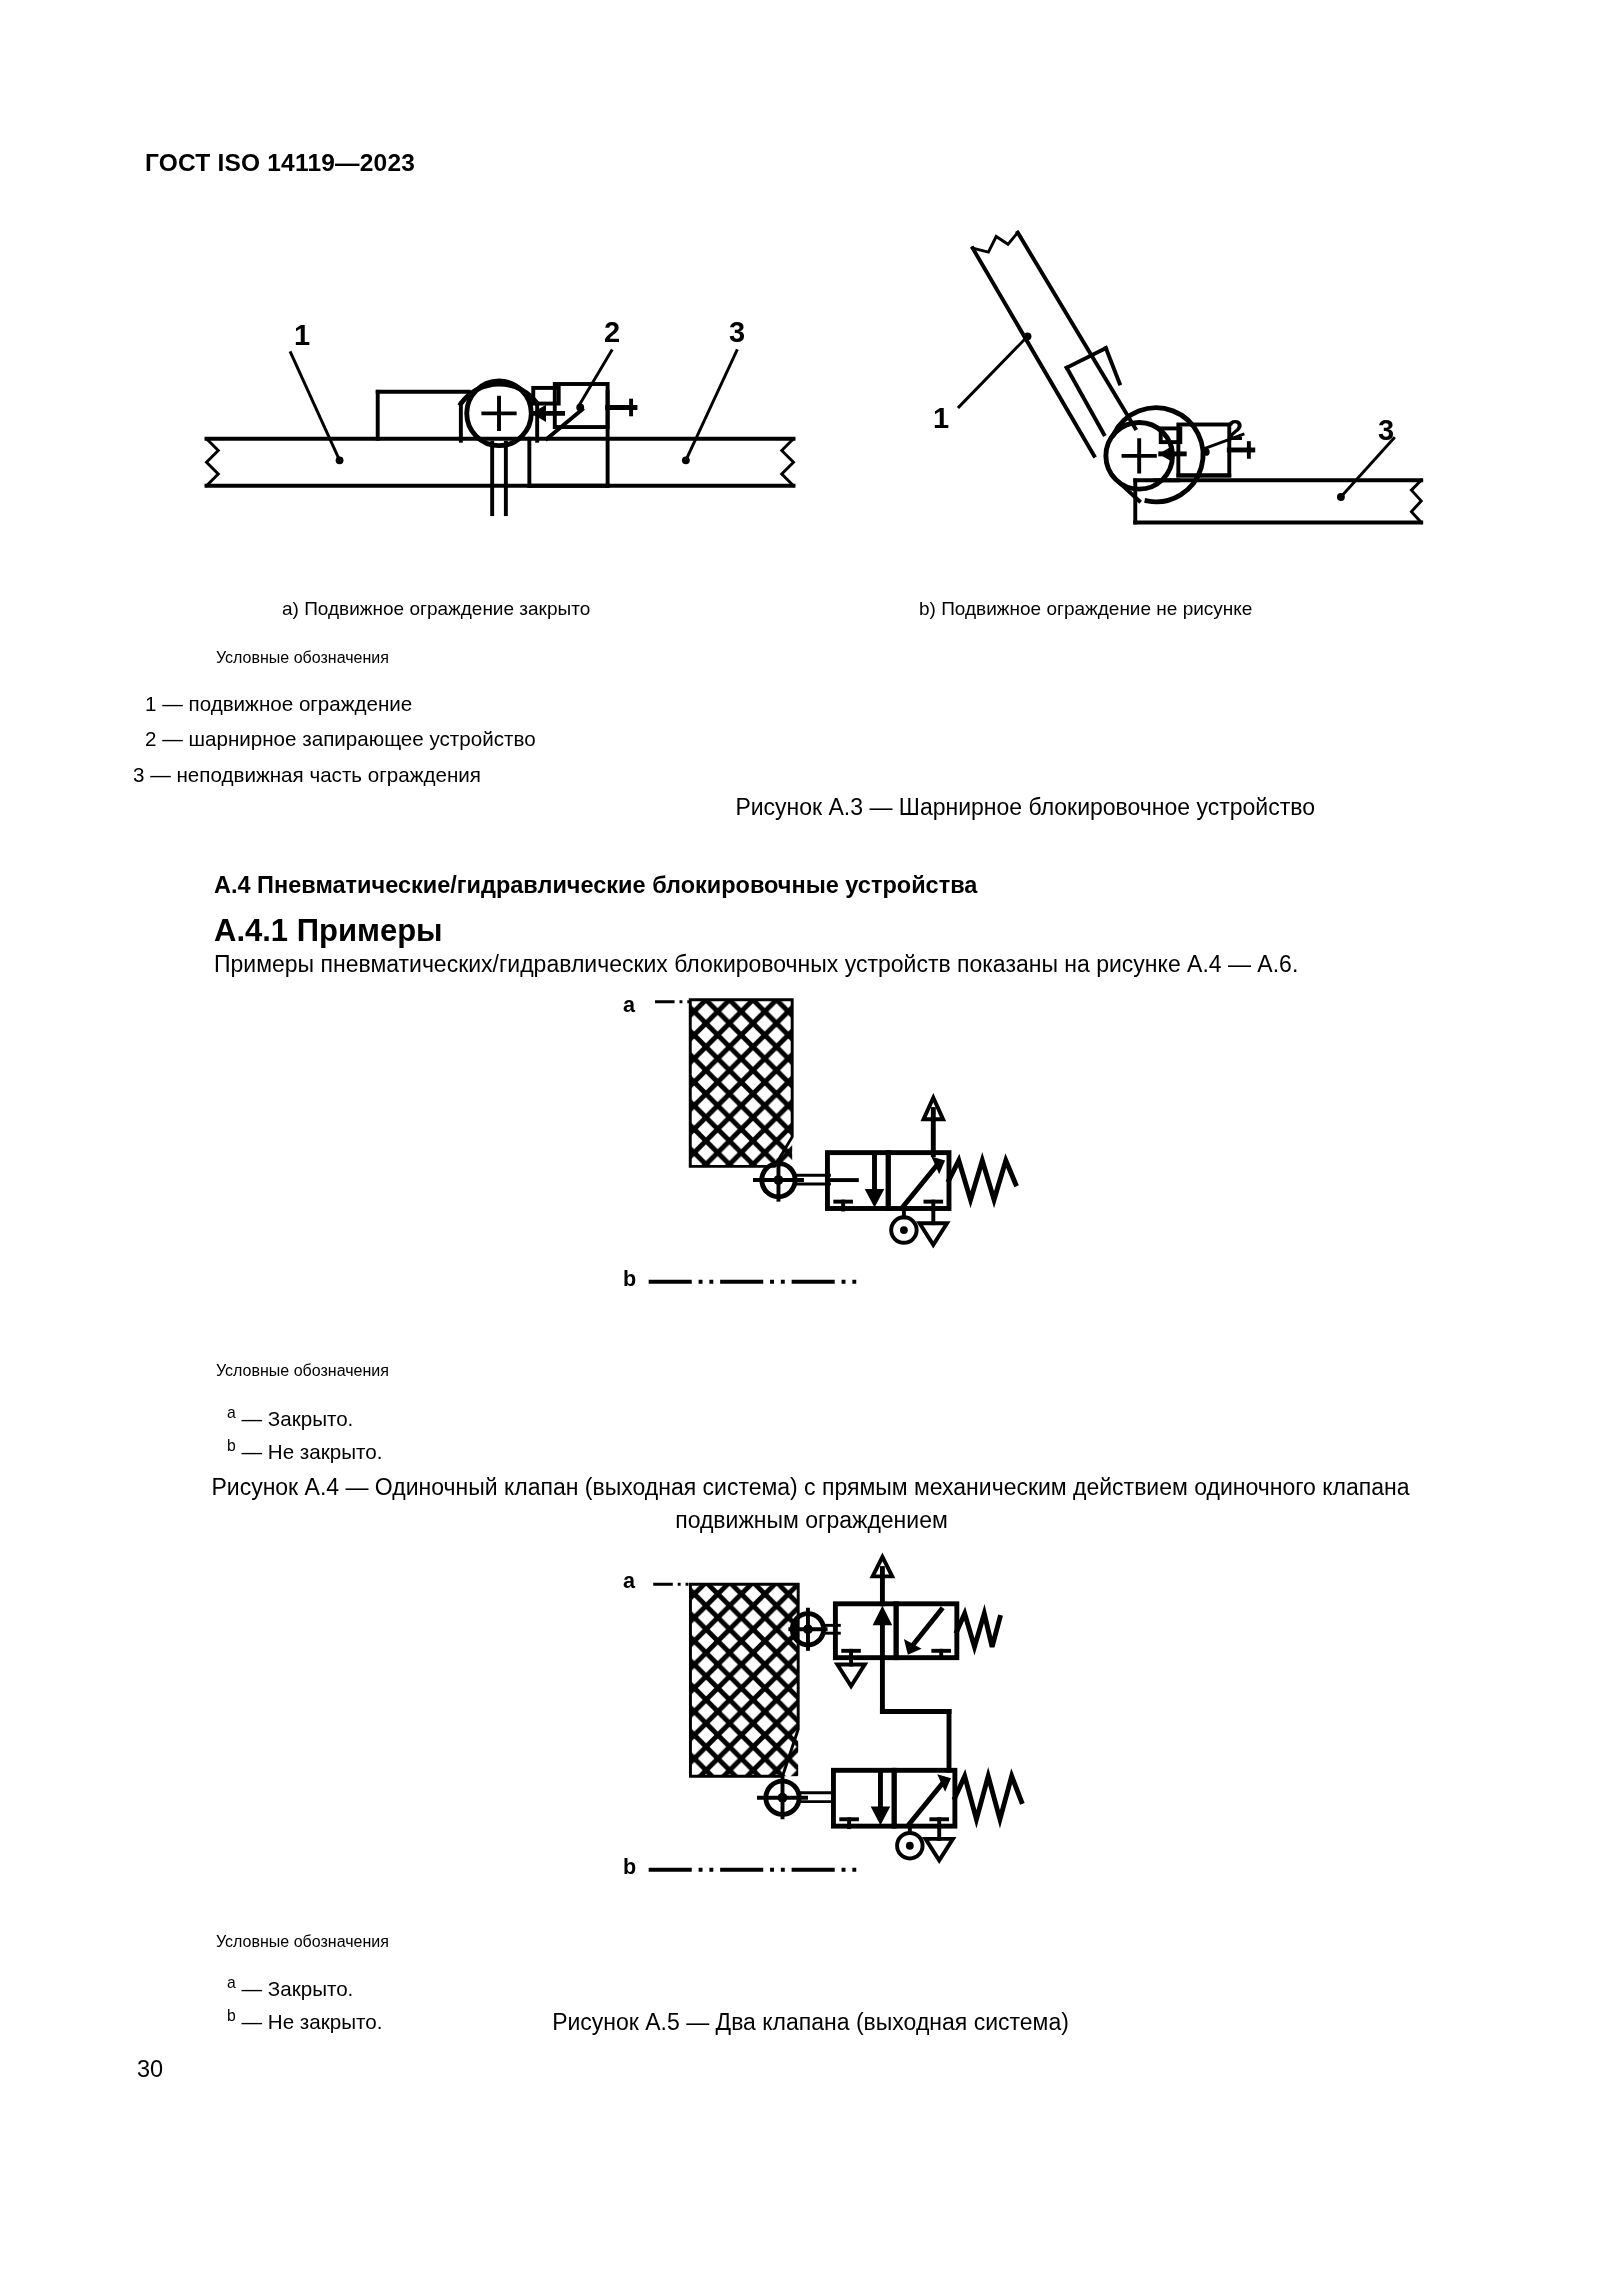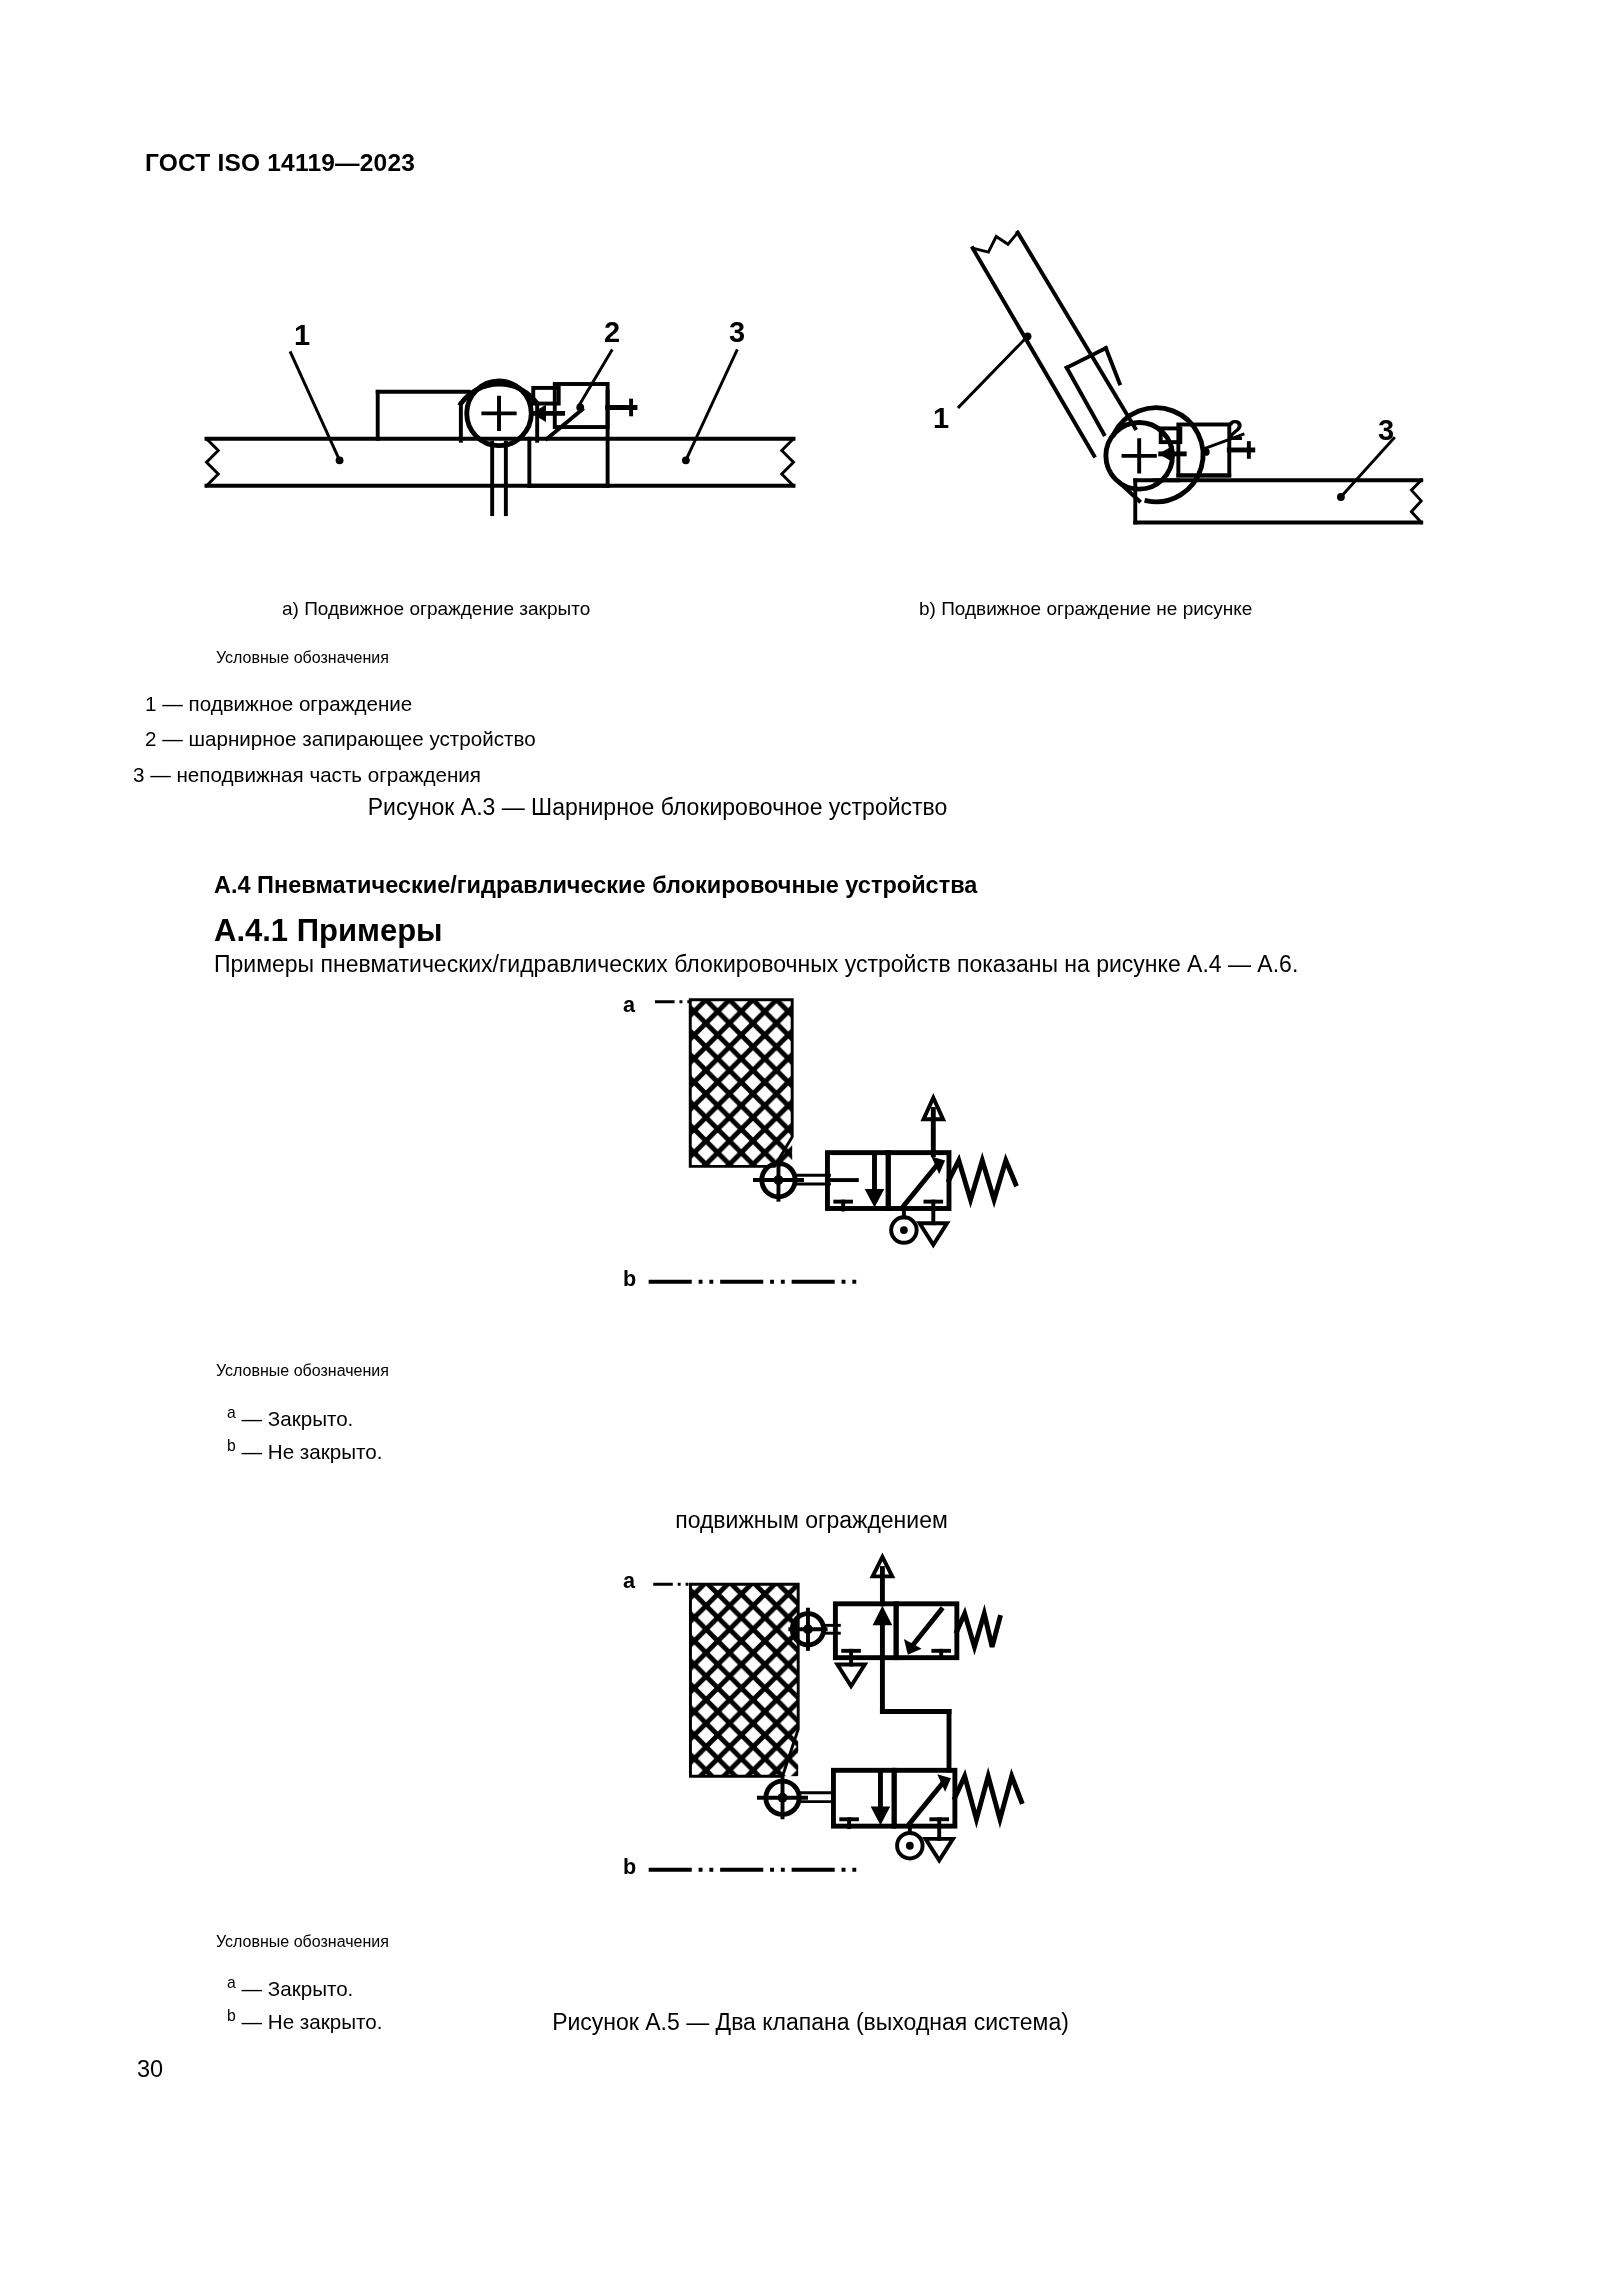--- a/index.html
+++ b/index.html
@@ -154,21 +154,21 @@
   <div class="txt bold" style="left:1378px; top:414px; font-size:29px;">3</div>
 
   <div class="txt" style="left:282px; top:598px;">a) Подвижное ограждение закрыто</div>
   <div class="txt" style="left:919px; top:598px;">b) Подвижное ограждение не рисунке</div>
 
   <div class="legend-h" style="left:216px; top:649px;">Условные обозначения</div>
   <div class="legend-i" style="left:145px; top:692px;">1 — подвижное ограждение</div>
   <div class="legend-i" style="left:145px; top:727px;">2 — шарнирное запирающее устройство</div>
   <div class="legend-i" style="left:133px; top:763px;">3 — неподвижная часть ограждения</div>
 
-  <div class="caption" style="left:0; top:794px; width:1315px;">Рисунок А.3 — Шарнирное блокировочное устройство</div>
+  <div class="caption" style="left:0; top:794px; width:1315px;text-align:right;">Рисунок А.3 — Шарнирное блокировочное устройство</div>
 
   <div class="txt bold" style="left:214px; top:872px; font-size:23.5px;">А.4 Пневматические/гидравлические блокировочные устройства</div>
   <div class="txt bold" style="left:214px; top:913px; font-size:31px;">А.4.1 Примеры</div>
   <div class="txt-body" style="left:214px; top:951px; width:1274px;">Примеры пневматических/гидравлических блокировочных устройств показаны на рисунке А.4 — А.6.</div>
 
   <div class="fig" style="left:600px; top:988px;">
     <svg width="451" height="294" viewBox="0 0 460 300">
       <defs>
         <pattern id="hatchA4" width="24" height="24" patternUnits="userSpaceOnUse">
           <rect width="24" height="24" fill="#fff"></rect>
@@ -233,20 +233,21 @@
   <div class="legend-h" style="left:216px; top:1362px;">Условные обозначения</div>
   <div class="legend-i" style="left:227px; top:1404px;">
     <span class="sub-mark">a</span>
     <span>— Закрыто.</span>
   </div>
   <div class="legend-i" style="left:227px; top:1437px;">
     <span class="sub-mark">b</span>
     <span>— Не закрыто.</span>
   </div>
 
+  <div class="caption" style="left:0; top:1474px; width:1621px;">Рисунок А.4 — Одиночный клапан (выходная система) с прямым механическим действием одиночного клапана</div>
   <div class="caption" style="left:8px; top:1507px; width:1607px;">подвижным ограждением</div>
 
   <div class="fig" style="left:600px; top:1547px;">
     <svg width="461" height="333" viewBox="0 0 470 340">
       <defs>
         <pattern id="hatchA5" width="24" height="24" patternUnits="userSpaceOnUse">
           <rect width="24" height="24" fill="#fff"></rect>
           <path d="M -6 6 L 6 -6 M 0 24 L 24 0 M 18 30 L 30 18" stroke="#000" stroke-width="5"></path>
           <path d="M -6 18 L 6 30 M 0 0 L 24 24 M 18 -6 L 30 6" stroke="#000" stroke-width="5"></path>
         </pattern>

